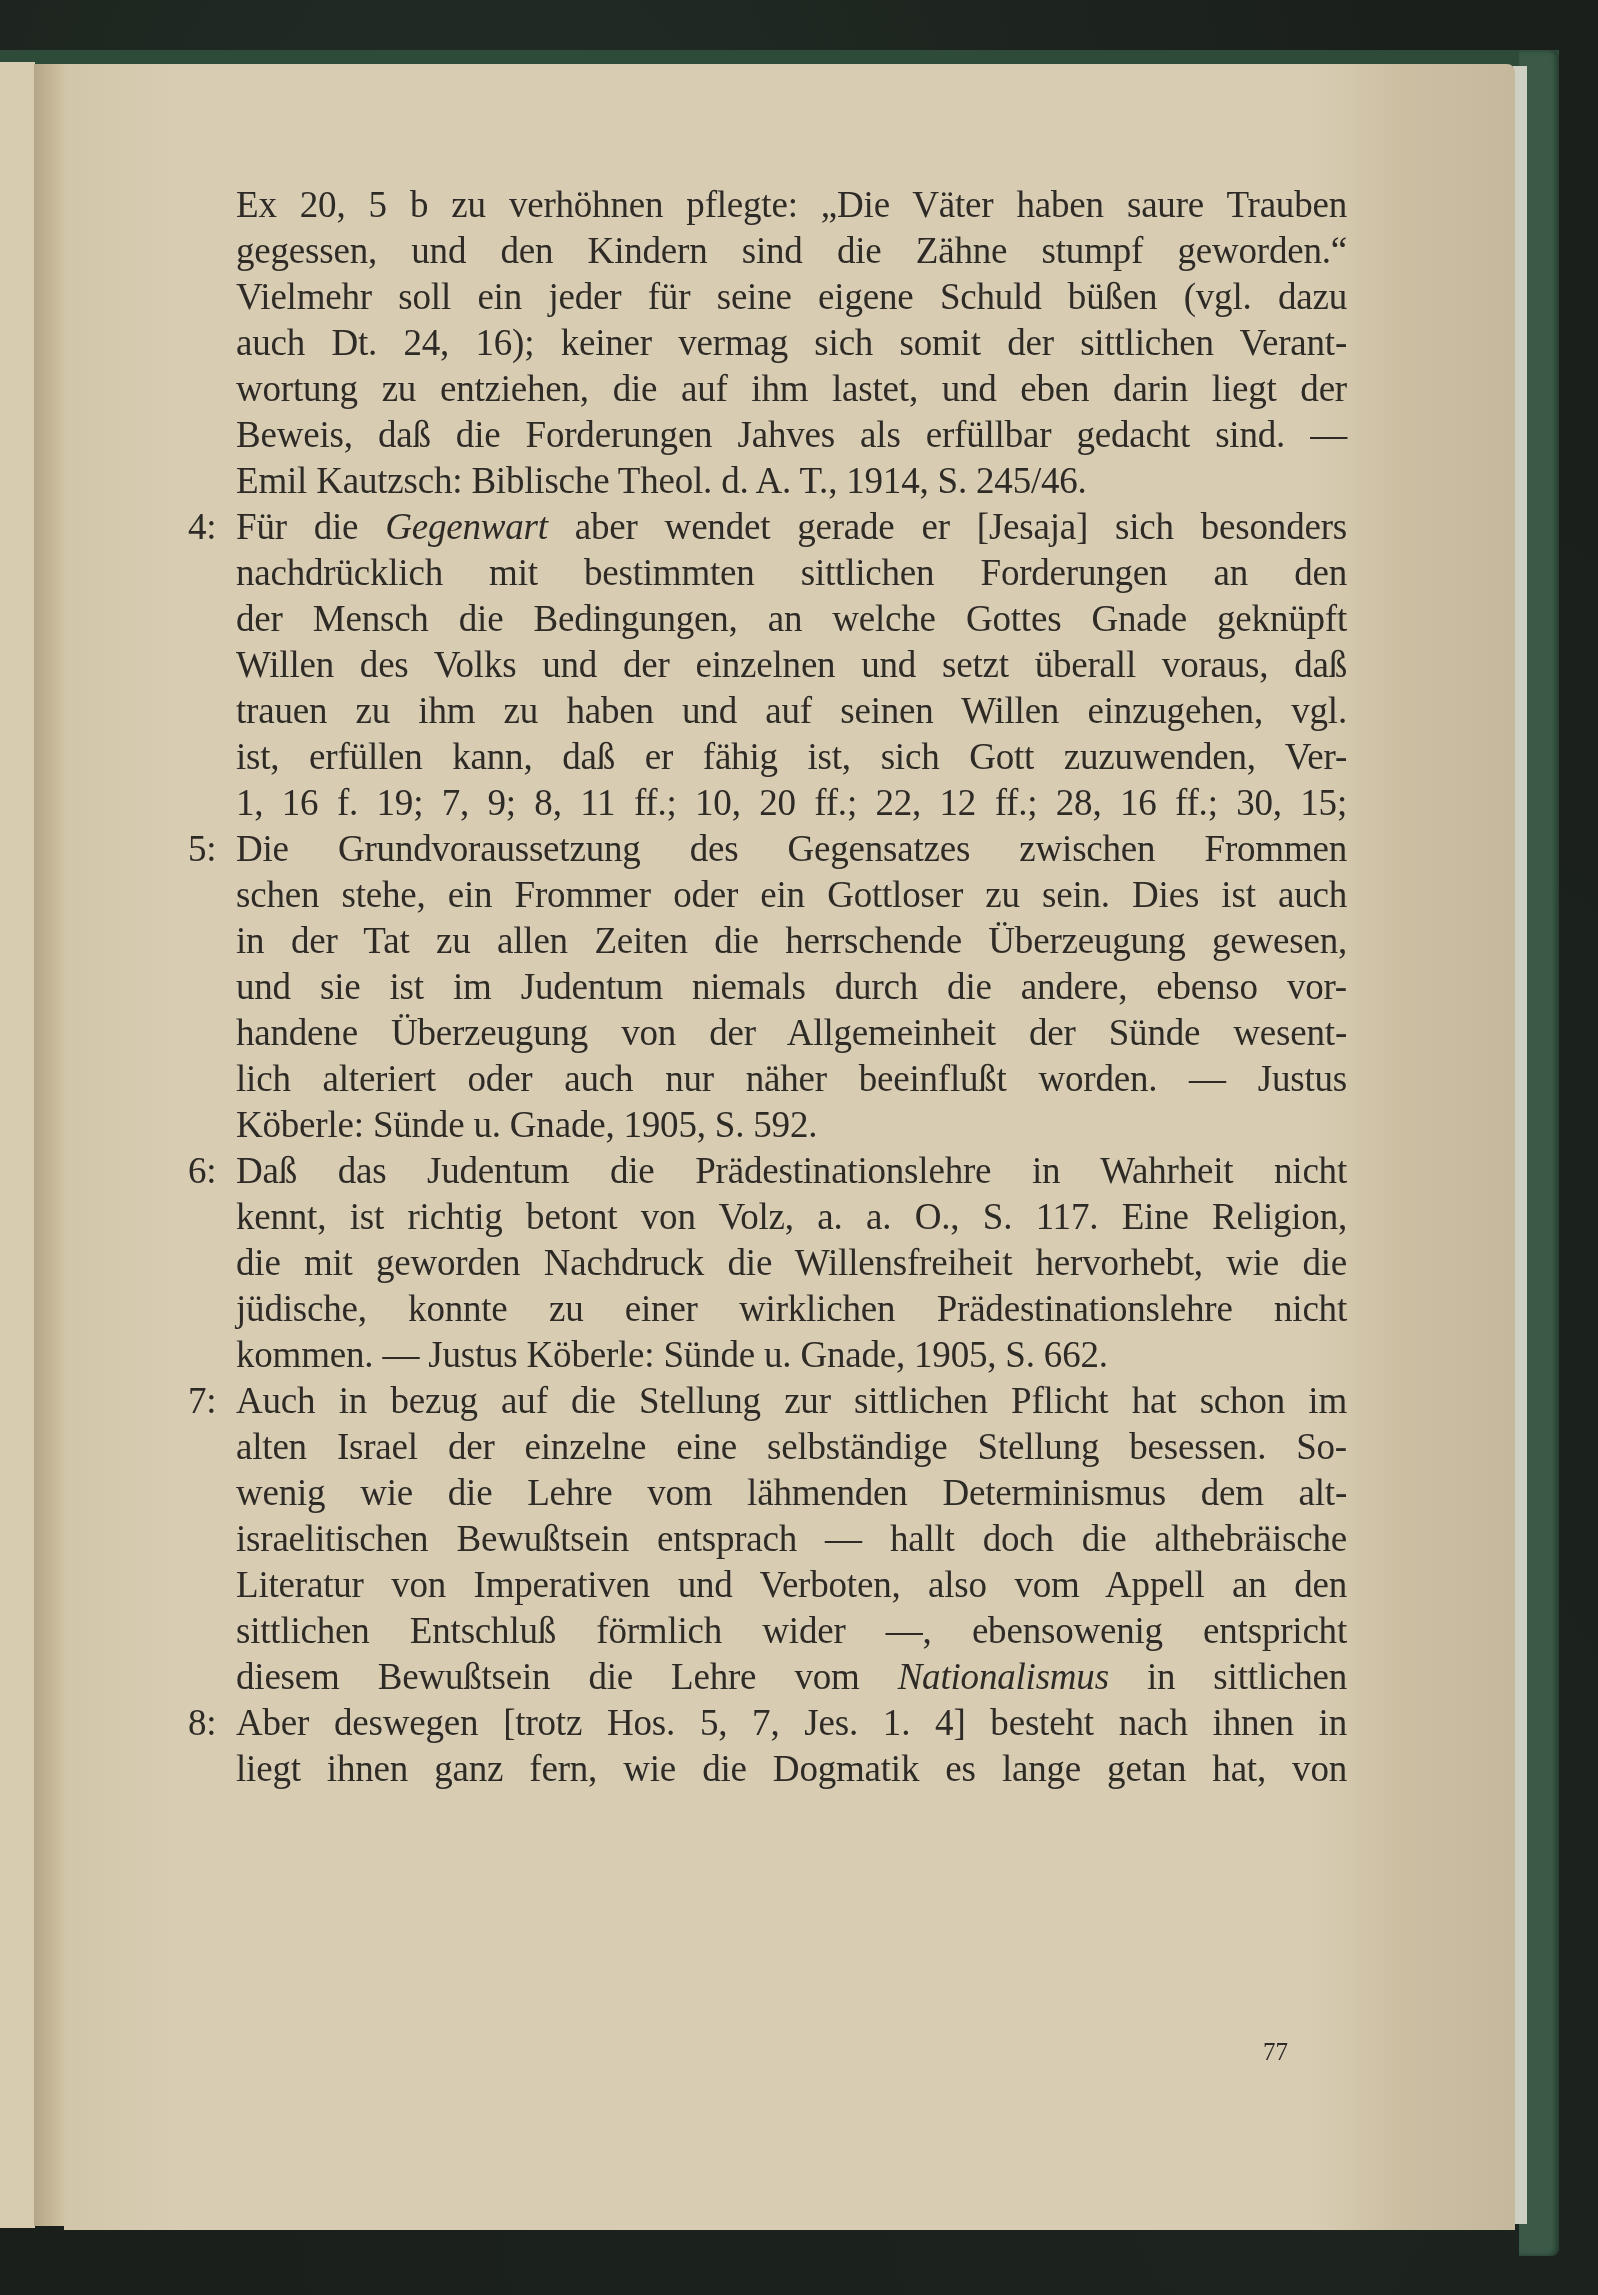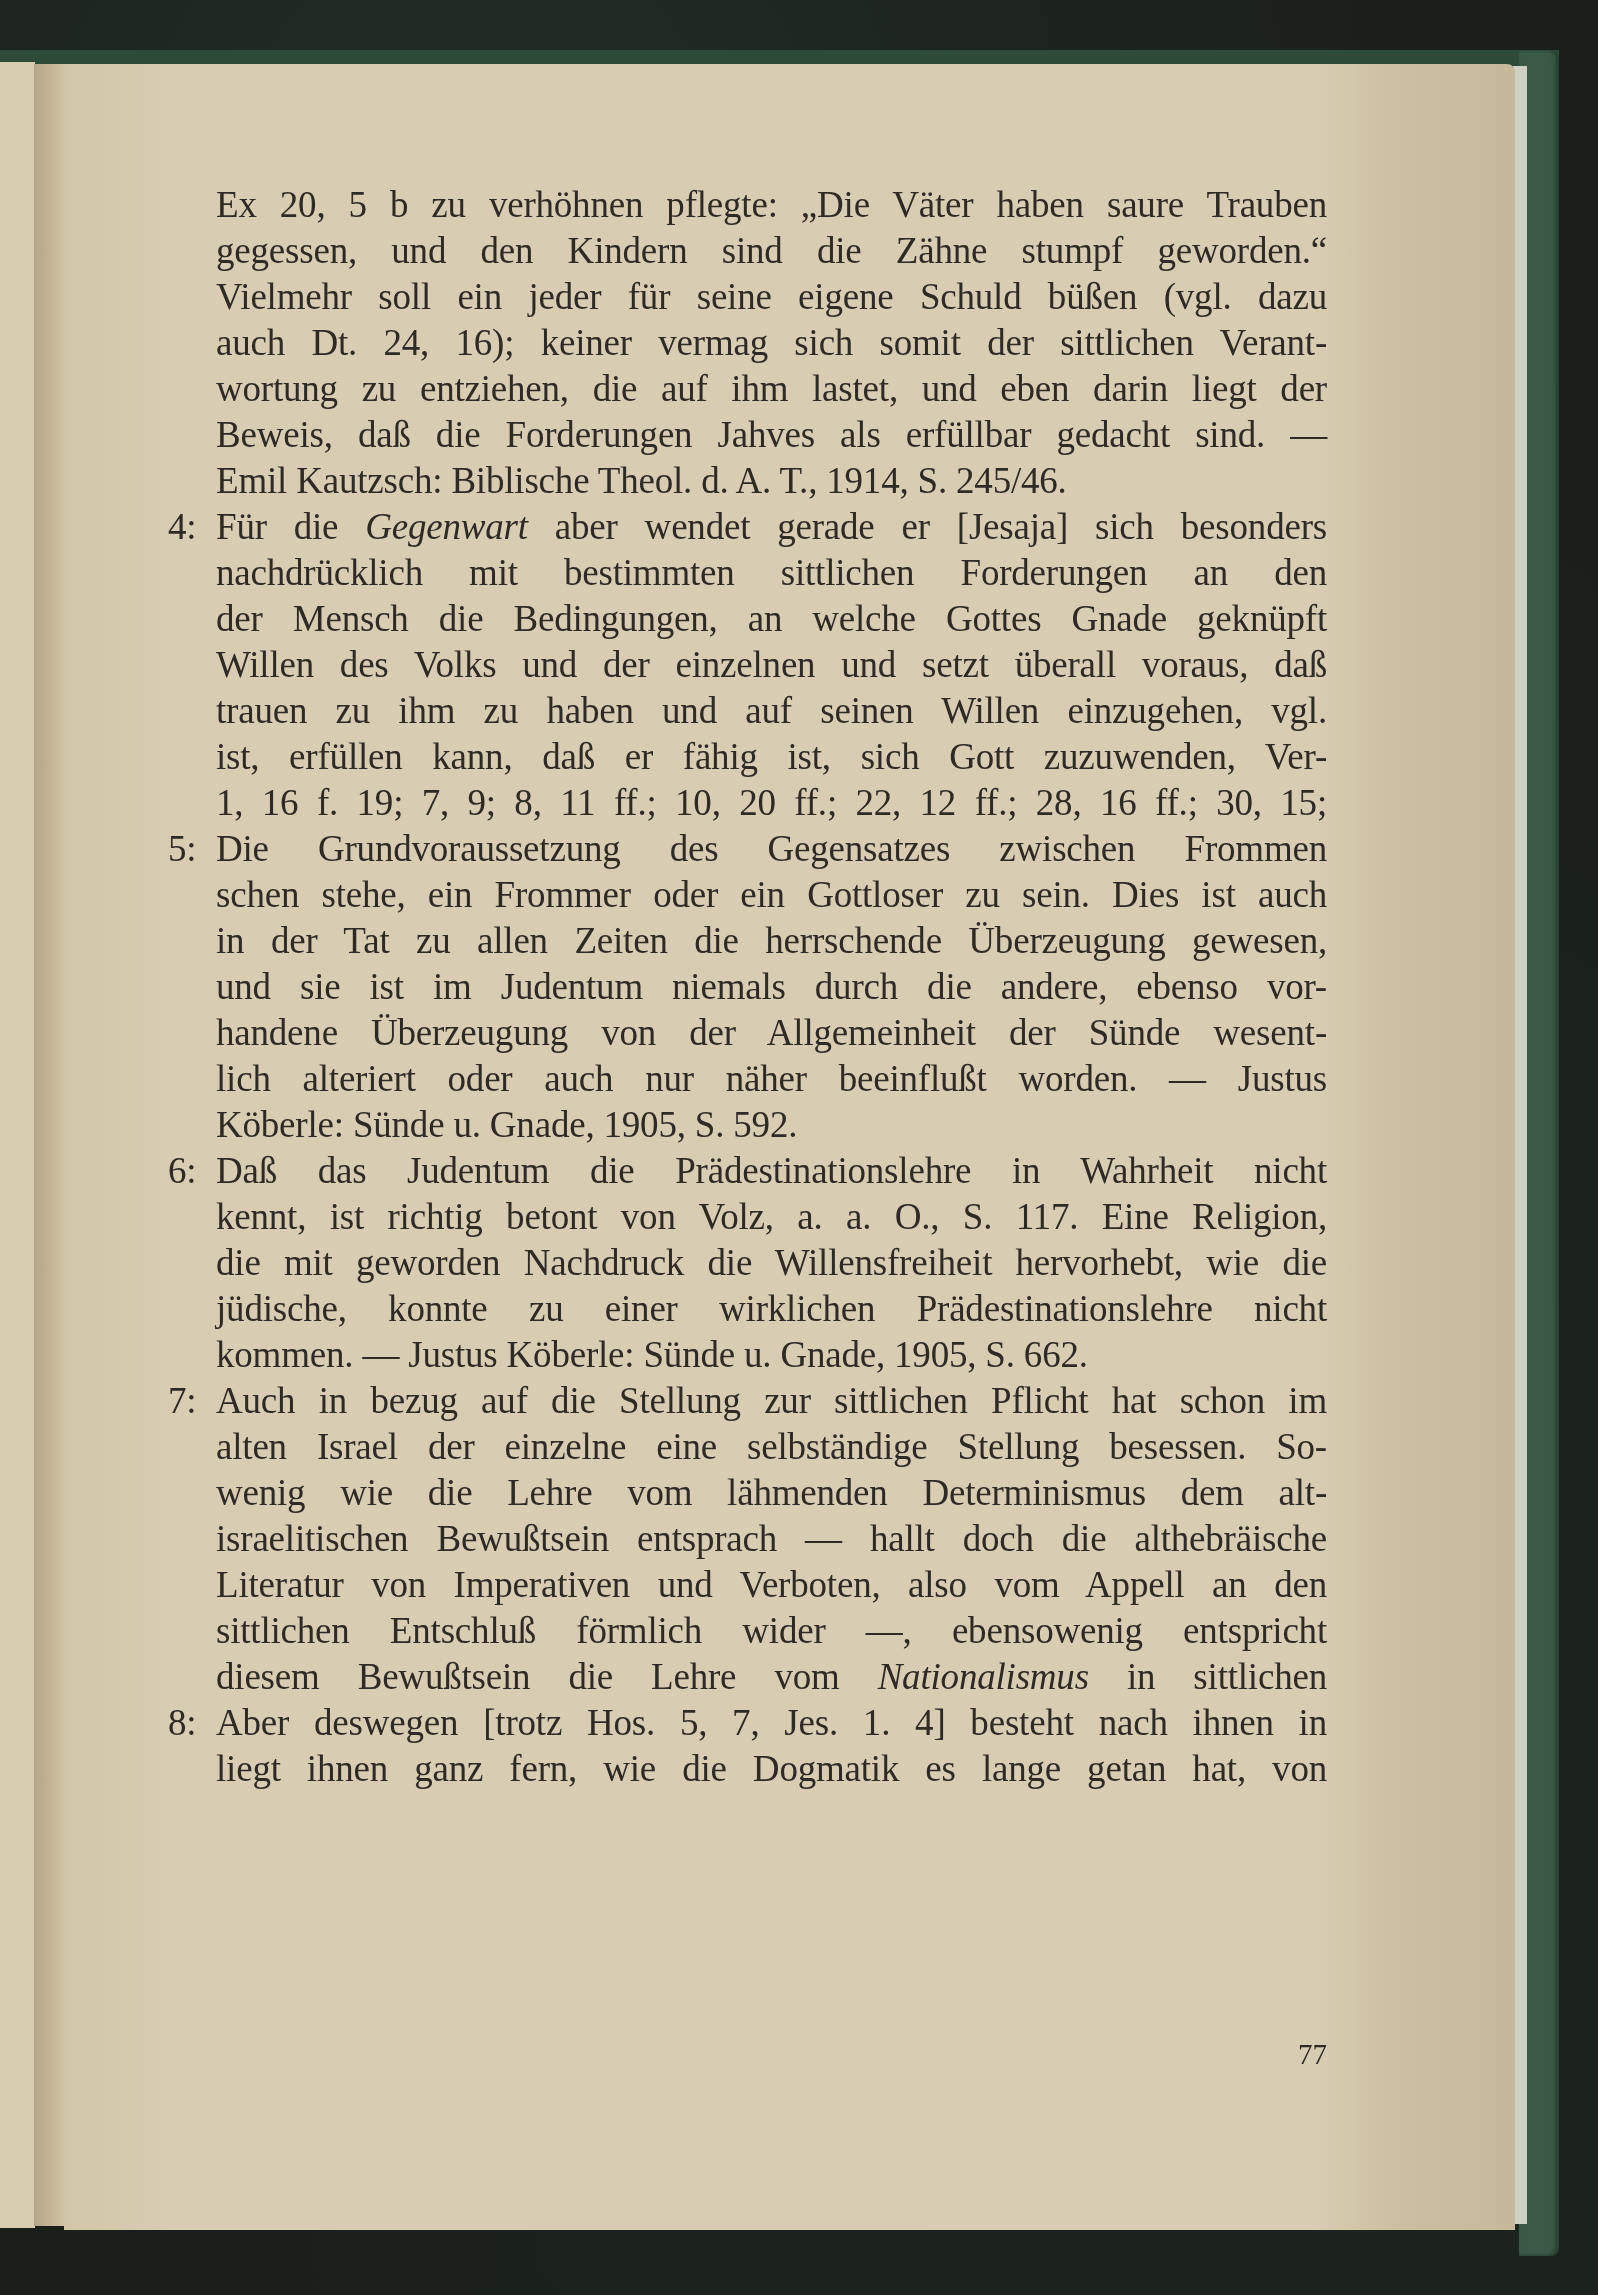--- a/index.html
+++ b/index.html
@@ -85,20 +85,21 @@
       color: #2e2a26;
       font-size: 37px;
       line-height: 46px;
       letter-spacing: -0.2px;
     }
     .entry {
       position: relative;
       padding-left: 0;
       text-align: justify;
       text-align-last: left;
+      margin-left: 20px;
     }
     .entry.numbered {
       padding-left: 0;
     }
     .line {
       display: block;
       white-space: nowrap;
       text-align: justify;
       text-align-last: justify;
       width: 1159px;
@@ -125,22 +126,21 @@
       margin-left: 48px;
     }
     em {
       font-style: italic;
     }
     .page-number {
       position: absolute;
       left: 1199px;
       top: 1974px;
       width: 64px;
-      text-align: right;
-      font-size: 29px;
+      font-size: 25px;
       color: #2e2a26;
       font-family: "Liberation Serif", "DejaVu Serif", serif;
     }
   </style>
 </head>
 <body>
 
 <div class="backdrop"></div>
 <div class="cover-top"></div>
 <div class="cover-edge"></div>

